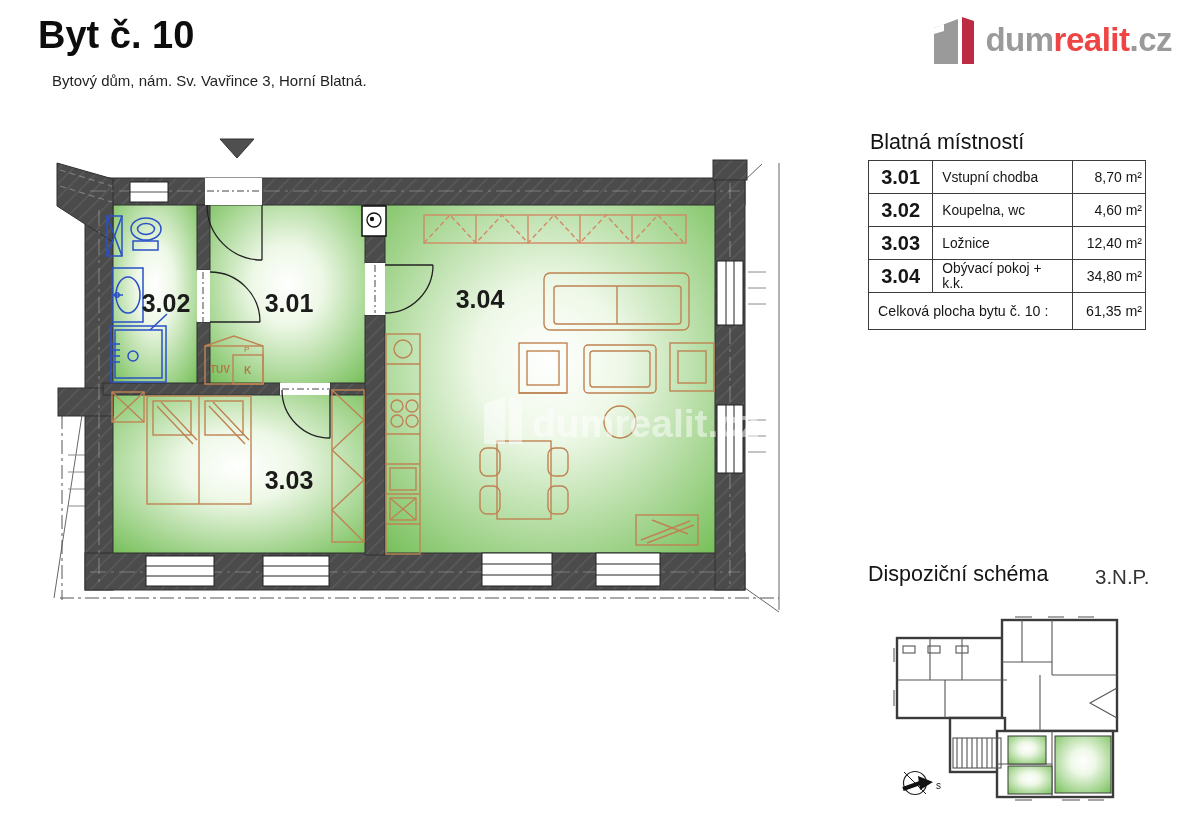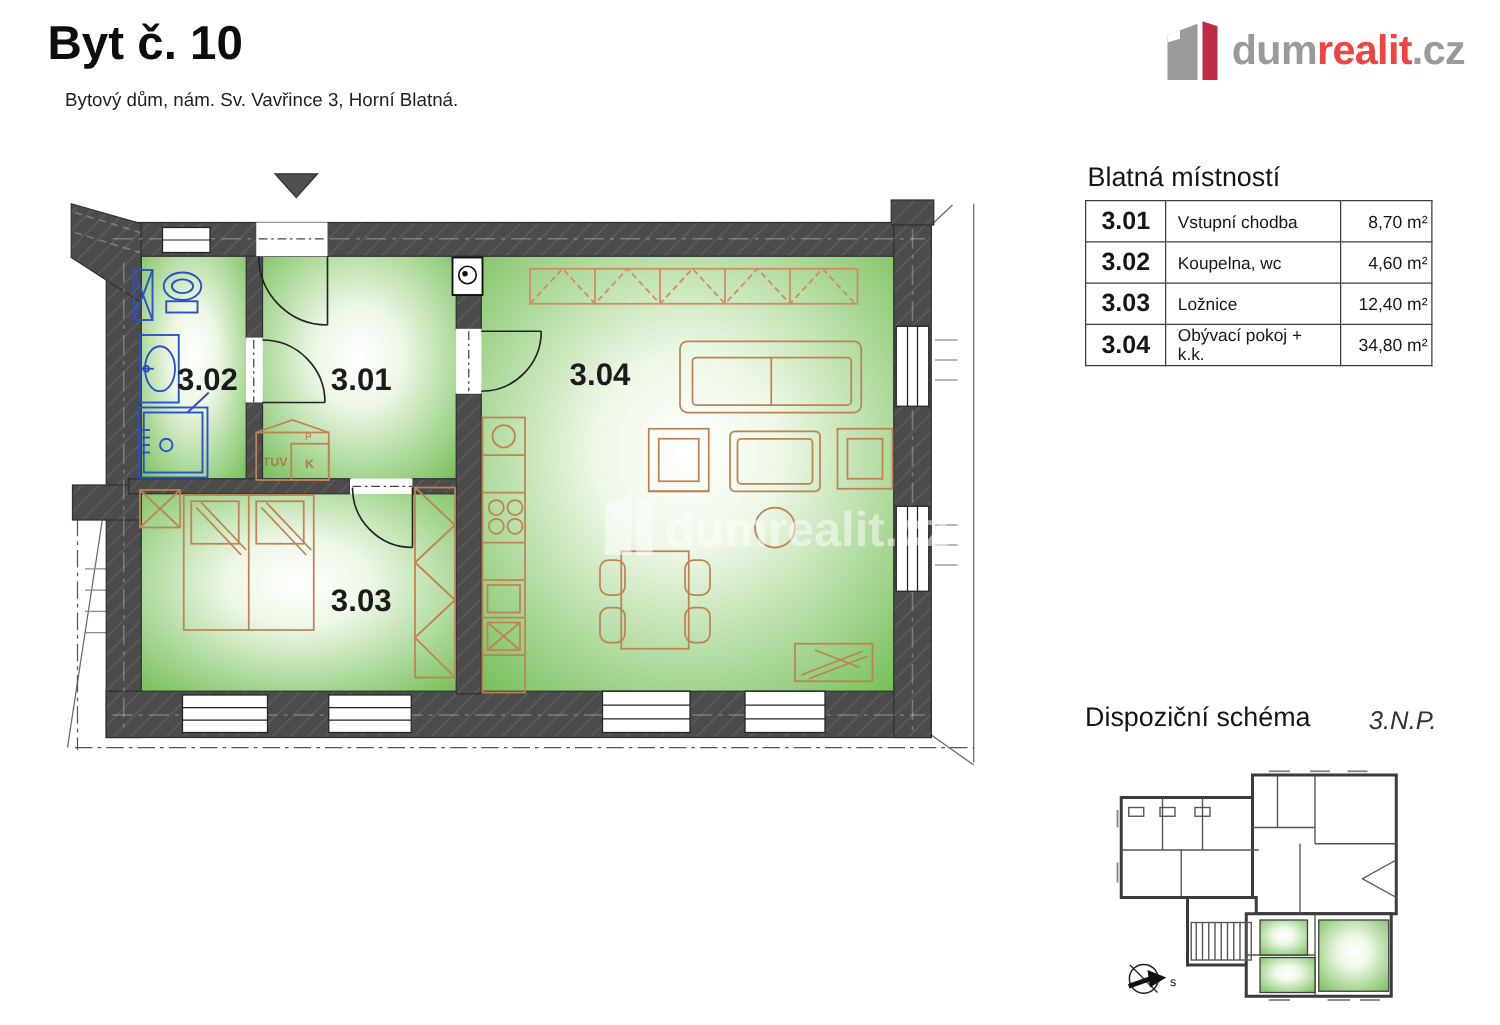--- a/index.html
+++ b/index.html
@@ -20,21 +20,21 @@
   .room-table table{border-collapse:collapse;width:278px;}
   .room-table td{border:1.6px solid #3c3c3c;padding:0 6px;vertical-align:middle;}
   .room-table td.num{width:55px;text-align:center;font-size:20px;font-weight:700;height:32px;}
   .room-table td.name{width:142px;font-size:13.8px;padding-left:9px;}
   .room-table td.area{width:72px;font-size:14px;text-align:right;padding-right:3px;}
   .room-table tr.total td{height:36px;font-size:14.2px;}
   .room-table tr.total-first td{border-top:4px double #3c3c3c;}
   .room-table td.tlabel{padding-left:9px;}
   
   .schema-title{left:868px;top:562px;font-size:21.5px;color:#141414;}
-  .schema-floor{left:1095px;top:565px;font-size:20.5px;color:#333;font-style:italic;}
+  .schema-floor{left:1095px;top:565px;font-size:20.5px;color:#333;}
   svg text{font-family:"Liberation Sans", sans-serif;}
 </style>
 </head>
 <body>
 
 <svg class="abs" style="left:0;top:0" width="1200" height="820" viewBox="0 0 1200 820">
   <defs>
     <radialGradient id="gRoom" cx="0.5" cy="0.45" r="0.8">
       <stop offset="0" stop-color="#ffffff"></stop>
       <stop offset="0.28" stop-color="#eef8e7"></stop>
@@ -393,18 +393,22 @@
       <tr>
         <td class="num">3.03</td>
         <td class="name">Ložnice</td>
         <td class="area">12,40 m²</td>
       </tr>
       <tr>
         <td class="num">3.04</td>
         <td class="name">Obývací pokoj + k.k.</td>
         <td class="area">34,80 m²</td>
       </tr>
+      <tr class="total">
+        <td class="tlabel" colspan="2">Celková plocha bytu  č. 10 :</td>
+        <td class="area">61,35 m²</td>
+      </tr>
     </tbody>
   </table>
 </div>
 
 <div class="abs schema-title">Dispoziční schéma</div>
 <div class="abs schema-floor">3.N.P.</div>
 
 </body></html>

